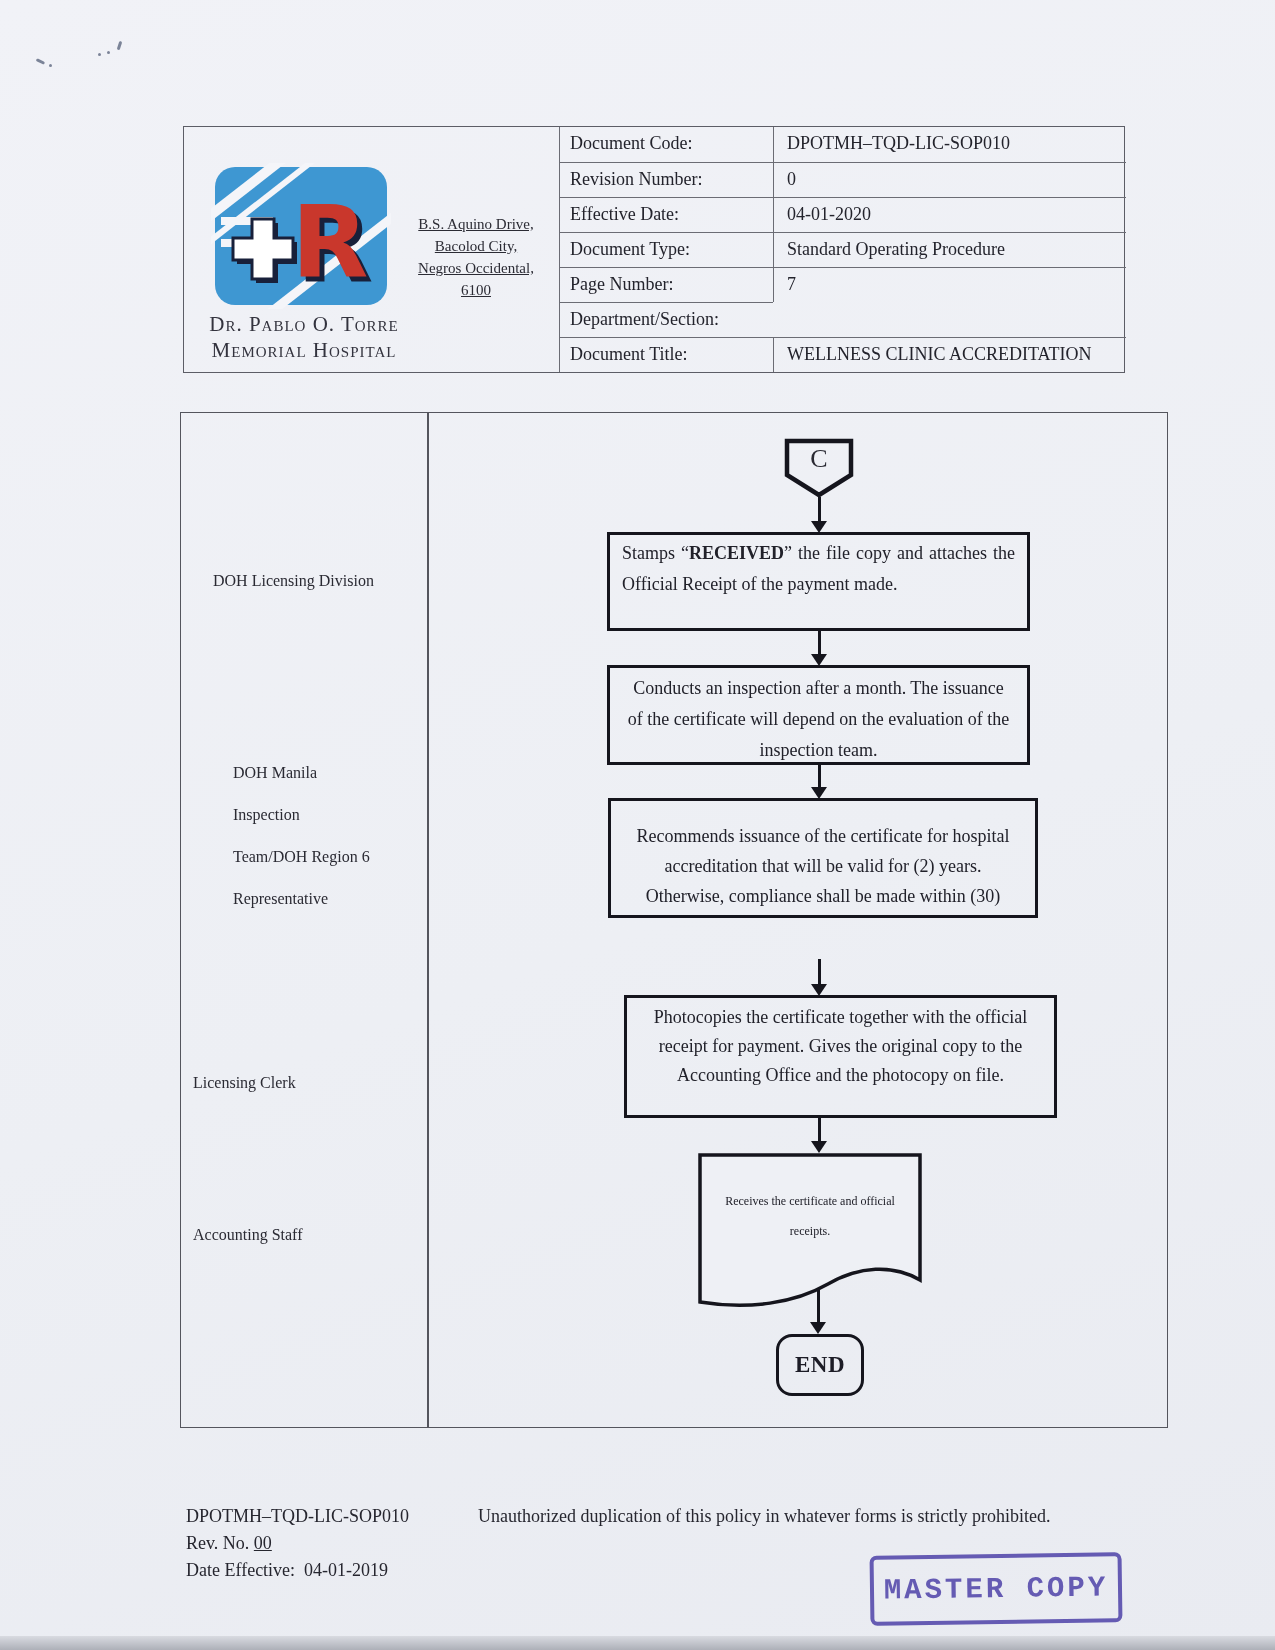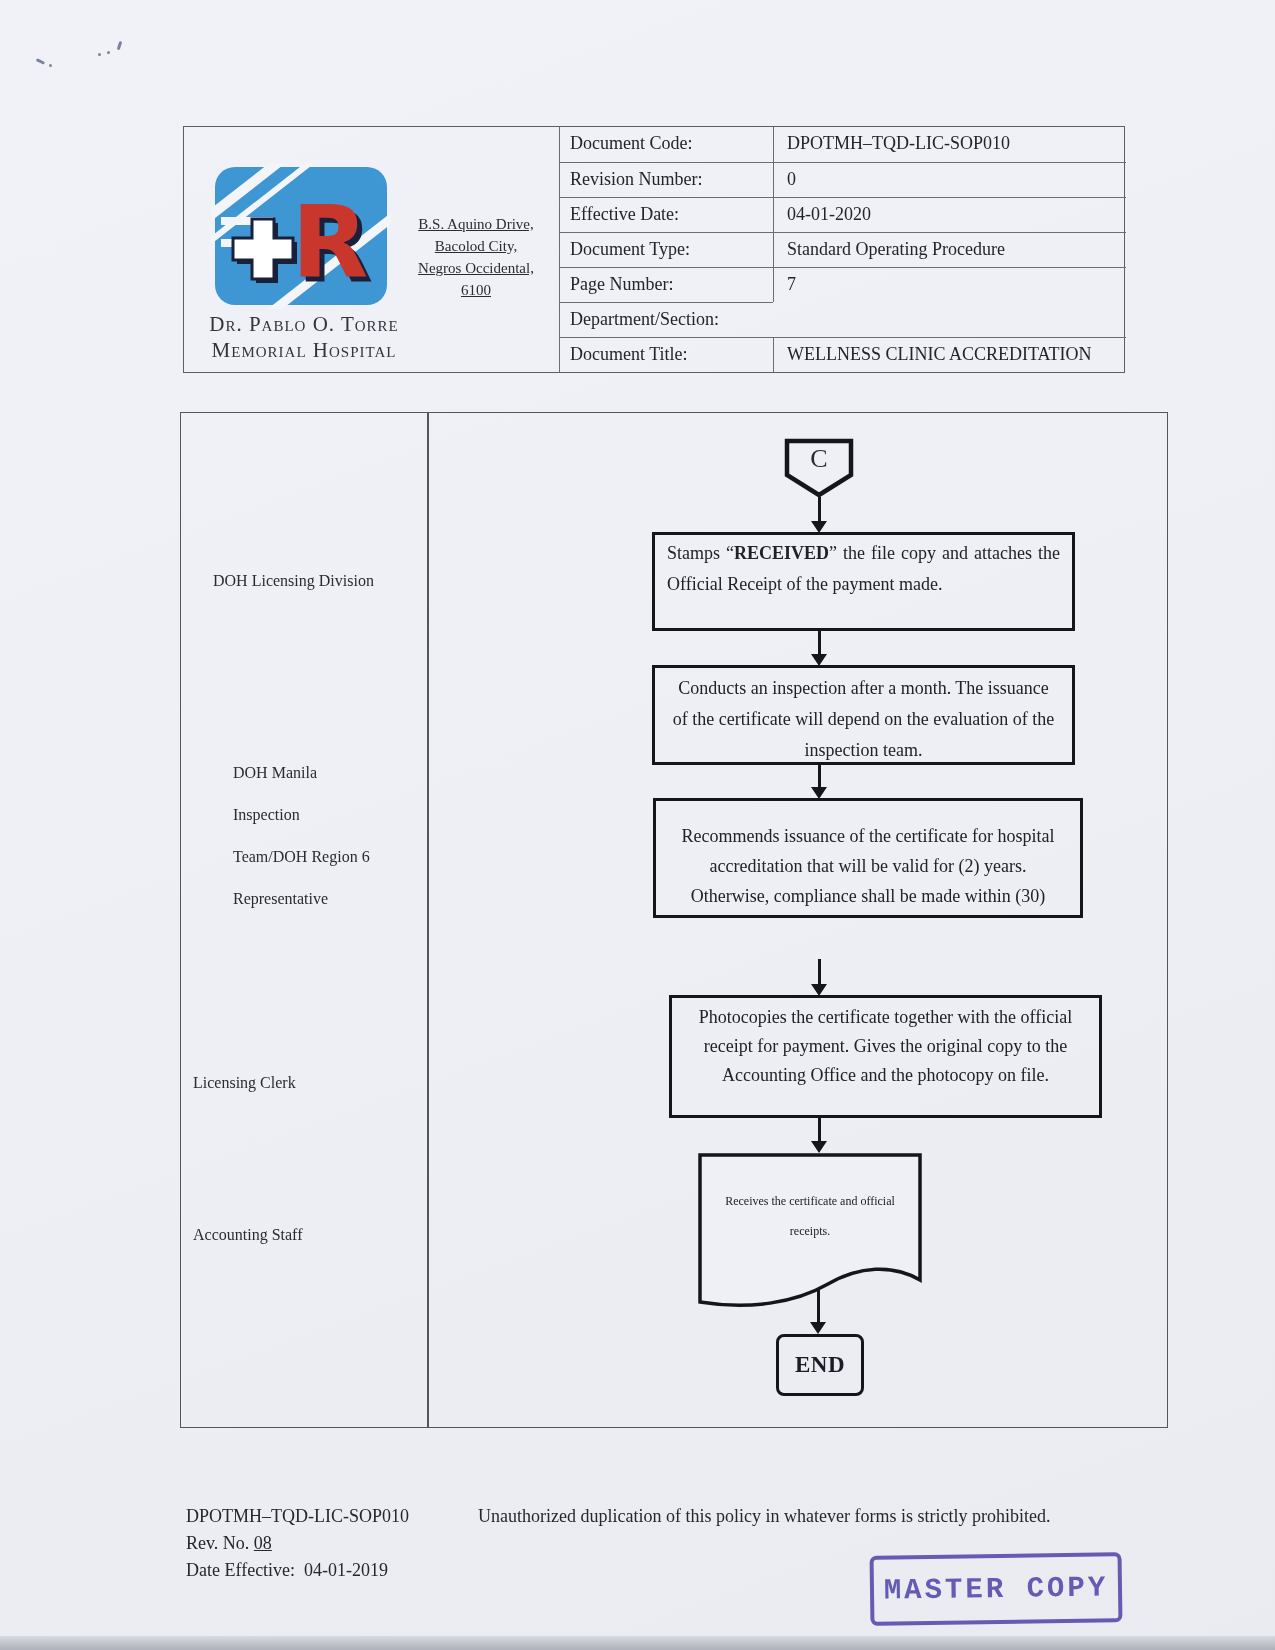--- a/index.html
+++ b/index.html
@@ -25,32 +25,32 @@
   .hosp-name{position:absolute;left:3px;top:184px;width:234px;text-align:center;
         font-variant:small-caps;font-size:21px;line-height:26px;letter-spacing:1px;color:#33333e;}
   .hosp-name span{display:block;}
   
   .flow-table{position:absolute;left:180px;top:412px;width:988px;height:1016px;
         border:1.5px solid #54555d;box-sizing:border-box;}
   .lane-divider{position:absolute;left:427px;top:412px;width:1.5px;height:1016px;background:#54555d;}
   .lane-label{position:absolute;text-align:left;font-size:16px;line-height:42px;color:#2a2a33;}
   
   .fbox{position:absolute;border:3px solid #15151d;box-sizing:border-box;
-        font-size:18px;color:#21212a;background:transparent;overflow:hidden;margin-left:45px;}
+        font-size:18px;color:#21212a;background:transparent;overflow:hidden;}
   .fbox.center{text-align:center;}
   .fbox.justify{text-align:justify;}
   .bld{font-weight:bold;}
   .arrow{position:absolute;width:16px;transform:translateX(-8px);}
   .arrow::before{content:'';position:absolute;left:50%;margin-left:-1.5px;top:0;bottom:9px;width:3px;background:#15151d;}
   .arrow::after{content:'';position:absolute;left:50%;transform:translateX(-50%);bottom:0;
         width:0;height:0;border-left:8px solid transparent;border-right:8px solid transparent;border-top:12px solid #15151d;}
   .shape-text{position:absolute;text-align:center;font-size:12px;line-height:30px;color:#21212a;}
   .pent-label{position:absolute;left:784px;top:444px;width:70px;text-align:center;font-size:26px;color:#2a2a33;}
   .end-box{position:absolute;left:776px;top:1334px;width:88px;height:62px;border:3.5px solid #15151d;
-        border-radius:8px;box-sizing:border-box;display:flex;align-items:center;justify-content:center;
+        border-radius:16px;box-sizing:border-box;display:flex;align-items:center;justify-content:center;
         font-weight:bold;font-size:23px;letter-spacing:.5px;color:#1c1c26;}
   
   .fline{position:absolute;font-size:18px;line-height:22px;color:#26262f;}
   .rev-val{text-decoration:underline;}
   .date-val{margin-left:9px;}
   .stamp{position:absolute;left:870px;top:1554px;width:252px;height:70px;
         border:4px solid #5a4fae;border-radius:7px;box-sizing:border-box;
         display:flex;align-items:center;justify-content:center;
         font-family:"Liberation Mono",monospace;font-weight:bold;font-size:29px;letter-spacing:3px;
         color:#5a4fae;transform:rotate(-0.8deg);opacity:.92;}
@@ -149,21 +149,21 @@
   </svg>
   <div class="shape-text" style="left:705px;top:1186px;width:210px;">Receives the certificate and official receipts.</div>
 
   <div class="arrow" style="left:818px;top:1290px;height:44px;"></div>
 
   <div class="end-box">END</div>
 
   <div class="fline" style="left:186px;top:1505px;">DPOTMH–TQD-LIC-SOP010</div>
   <div class="fline" style="left:186px;top:1532px;">
     <span>Rev. No.</span>
-    <span class="rev-val">08</span>
+    <span class="rev-val">00</span>
   </div>
   <div class="fline" style="left:186px;top:1559px;">
     <span>Date Effective:</span><span class="date-val">04-01-2019</span>
   </div>
   <div class="fline" style="left:478px;top:1505px;text-align:right;">Unauthorized duplication of this policy in whatever forms is strictly prohibited.</div>
 
   <div class="stamp" style="color: rgb(90, 79, 174); border-color: rgb(90, 79, 174);">MASTER COPY</div>
 
   <div class="bottom-shade"></div>
 </div>

